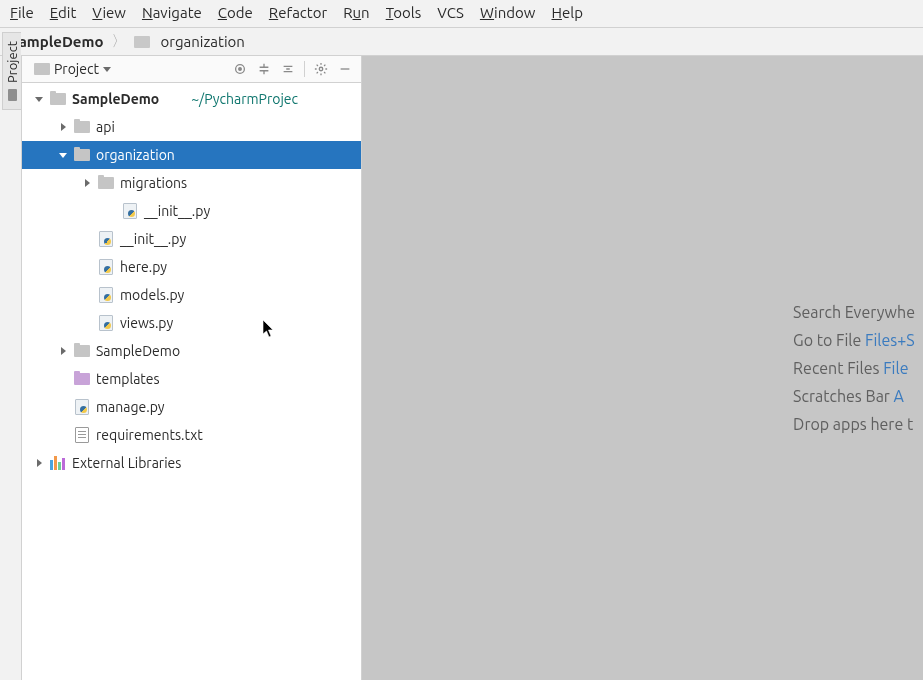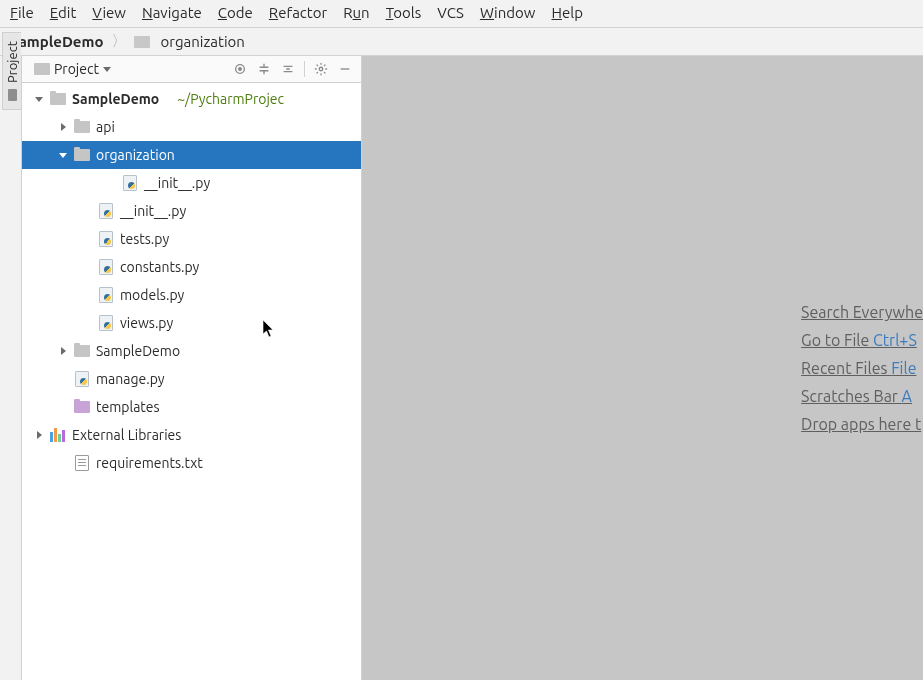--- a/index.html
+++ b/index.html
@@ -163,40 +163,40 @@
 .lib-icon span:nth-child(3){height:8px; background:#6fcf97;}
 .lib-icon span:nth-child(4){height:12px; background:#bb6bd9;}
 .scratch-icon {
   width:16px; height:12px; background:#c5c5c5; border-radius:1px; position:relative;
 }
 .scratch-icon::after {
   content:""; position:absolute; right:-2px; bottom:-2px; width:8px; height:8px; border-radius:50%;
   background:#2aa3d1; border:1px solid #fff;
 }
 .bold { font-weight:700; }
-.path-suffix { color:#4d7c0f; margin-left:12px; }
+.path-suffix { color:#0f766e; margin-left:26px; }
 .editor-area {
   flex:1;
   background:#c6c6c6;
   position:relative;
   display:flex;
   align-items:center;
   justify-content:flex-end;
 }
 .welcome {
   position:absolute;
   right:0;
   top:50%;
   transform:translateY(-50%);
   text-align:left;
   color:#5f5f5f;
   font-size:16px;
   padding-right:0;
 }
-.welcome .line { margin:10px 0; white-space:nowrap;text-decoration:underline; }
+.welcome .line { margin:10px 8px; white-space:nowrap; }
 .welcome .shortcut { color:#3b7bbf; }
 .cursor-pointer {
   position:absolute;
   width:12px; height:18px;
   pointer-events:none;
 }
 .cursor-pointer svg { width:12px; height:18px; }
 </style>
 </head>
 <body>
@@ -295,20 +295,28 @@
 
       <div class="tree-row selected">
         <span class="tree-indent" style="width:30px"></span>
         <span class="tree-arrow down"></span>
         <span class="node-icon">
             <span class="folder-icon gray"></span>
           </span>
         <span>organization</span>
       </div>
 
+      <div class="tree-row">
+        <span class="tree-indent" style="width:54px"></span>
+        <span class="tree-arrow right"></span>
+        <span class="node-icon">
+            <span class="folder-icon gray"></span>
+          </span>
+        <span>migrations</span>
+      </div>
 
 
       <div class="tree-row">
         <span class="tree-indent" style="width:78px"></span>
         <span class="tree-arrow none"></span>
         <span class="node-icon">
             <span class="py-icon"></span>
           </span>
         <span>__init__.py</span>
       </div>
@@ -321,29 +329,21 @@
               <span class="py-icon"></span>
             </span>
             <span>__init__.py</span>
           </div>
           <div class="tree-row">
             <span class="tree-indent" style="width:54px"></span>
             <span class="tree-arrow none"></span>
             <span class="node-icon">
               <span class="py-icon"></span>
             </span>
-            <span>tests.py</span>
-          </div>
-          <div class="tree-row">
-            <span class="tree-indent" style="width:54px"></span>
-            <span class="tree-arrow none"></span>
-            <span class="node-icon">
-              <span class="py-icon"></span>
-            </span>
-            <span>constants.py</span>
+            <span>here.py</span>
           </div>
           <div class="tree-row">
             <span class="tree-indent" style="width:54px"></span>
             <span class="tree-arrow none"></span>
             <span class="node-icon">
               <span class="py-icon"></span>
             </span>
             <span>models.py</span>
           </div>
           <div class="tree-row">
@@ -362,64 +362,64 @@
         <span class="node-icon">
             <span class="folder-icon gray"></span>
           </span>
         <span>SampleDemo</span>
       </div>
 
       <div class="tree-row">
         <span class="tree-indent" style="width:30px"></span>
         <span class="tree-arrow none"></span>
         <span class="node-icon">
+            <span class="folder-icon purple"></span>
+          </span>
+        <span>templates</span>
+      </div>
+
+      <div class="tree-row">
+        <span class="tree-indent" style="width:30px"></span>
+        <span class="tree-arrow none"></span>
+        <span class="node-icon">
             <span class="py-icon"></span>
           </span>
         <span>manage.py</span>
       </div>
 
       <div class="tree-row">
         <span class="tree-indent" style="width:30px"></span>
         <span class="tree-arrow none"></span>
         <span class="node-icon">
-            <span class="folder-icon purple"></span>
-          </span>
-        <span>templates</span>
+            <span class="txt-icon"></span>
+          </span>
+        <span>requirements.txt</span>
       </div>
 
       <div class="tree-row">
         <span class="tree-indent" style="width:6px"></span>
         <span class="tree-arrow right"></span>
         <span class="node-icon">
             <span class="lib-icon">
               <span></span>
               <span></span>
               <span></span>
               <span></span>
             </span>
           </span>
         <span>External Libraries</span>
       </div>
 
-      <div class="tree-row">
-        <span class="tree-indent" style="width:30px"></span>
-        <span class="tree-arrow none"></span>
-        <span class="node-icon">
-            <span class="txt-icon"></span>
-          </span>
-        <span>requirements.txt</span>
-      </div>
-
     </div>
   </div>
 
   <div class="editor-area">
     <div class="welcome">
       <div class="line">Search Everywhe</div>
-      <div class="line"><span>Go to File </span><span class="shortcut">Ctrl+S</span></div>
+      <div class="line"><span>Go to File </span><span class="shortcut">Files+S</span></div>
       <div class="line"><span>Recent Files </span><span class="shortcut">File</span></div>
       <div class="line"><span>Scratches Bar </span><span class="shortcut">A</span></div>
       <div class="line">Drop apps here t</div>
     </div>
   </div>
 </div>
 
 <div class="cursor-pointer" style="left:263px; top:320px;">
   <svg viewBox="0 0 12 18">
       <path d="M0 0 L0 14 L3.5 11 L6 17 L8 16 L5.5 10 L10 10 Z" fill="#000" stroke="#fff" stroke-width="0.6"></path>

